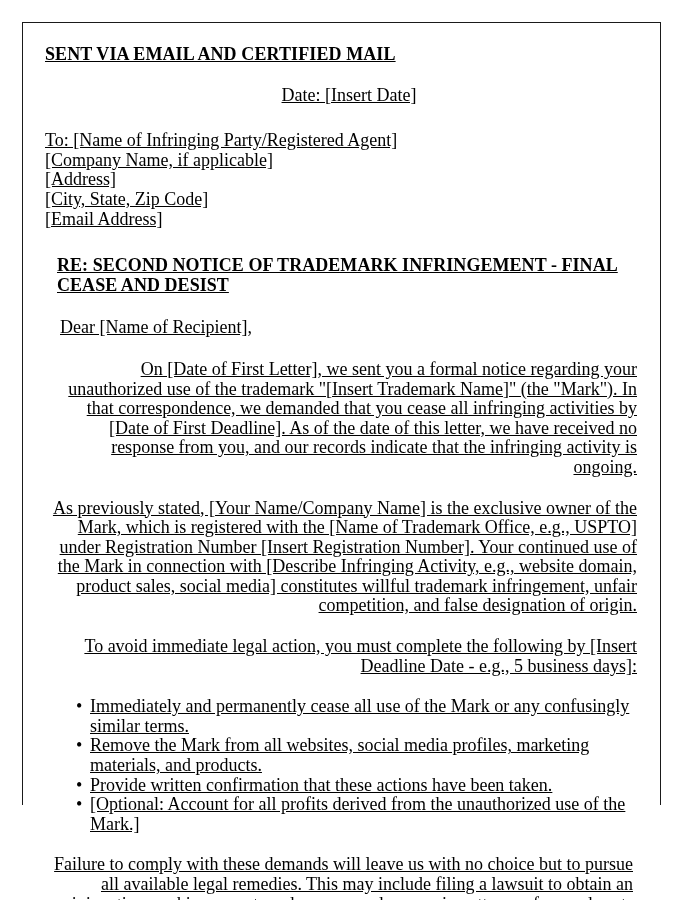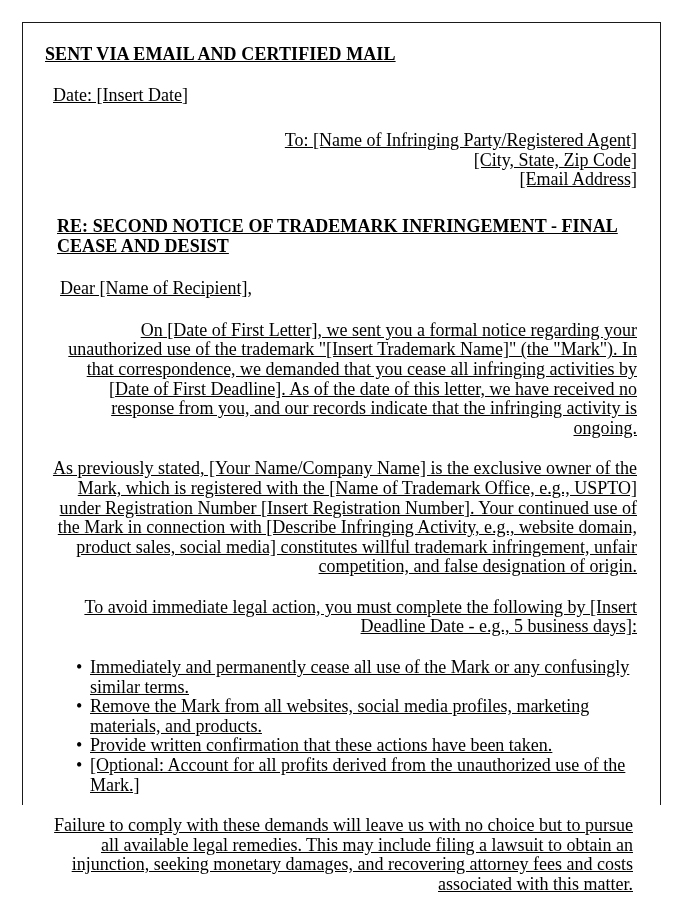--- a/index.html
+++ b/index.html
@@ -43,29 +43,29 @@
     text-decoration: underline;
   }
 
   .head-line {
     font-weight: bold;
     letter-spacing: 0.1px;
     margin: 0 0 21px 0;
   }
 
   .date-line {
-    margin: 0 0 26px 8px;
+    margin: 0 0 26px 16px;
+    text-align: center;
   }
 
   .address-block {
     margin: 0 0 27px 0;
   }
   .address-block .addr-row {
     display: block;
-    text-align: right;
   }
 
   .re-line {
     font-weight: bold;
     margin: 0 0 23px 12px;
     letter-spacing: 0.05px;
   }
 
   .salutation {
     margin: 0 0 22px 10px;
@@ -109,20 +109,22 @@
 <div class="page-frame"></div>
 
 <div class="letter">
 
   <div class="head-line">SENT VIA EMAIL AND CERTIFIED MAIL</div>
 
   <div class="date-line">Date: [Insert Date]</div>
 
   <div class="address-block">
     <span class="addr-row">To: [Name of Infringing Party/Registered Agent]</span>
+    <span class="addr-row">[Company Name, if applicable]</span>
+    <span class="addr-row">[Address]</span>
     <span class="addr-row">[City, State, Zip Code]</span>
     <span class="addr-row">[Email Address]</span>
   </div>
 
   <div class="re-line">RE: SECOND NOTICE OF TRADEMARK INFRINGEMENT - FINAL CEASE AND DESIST</div>
 
   <div class="salutation">Dear [Name of Recipient],</div>
 
   <p class="para">On [Date of First Letter], we sent you a formal notice regarding your unauthorized use of the trademark "[Insert Trademark Name]" (the "Mark"). In that correspondence, we demanded that you cease all infringing activities by [Date of First Deadline]. As of the date of this letter, we have received no response from you, and our records indicate that the infringing activity is ongoing.</p>
 

